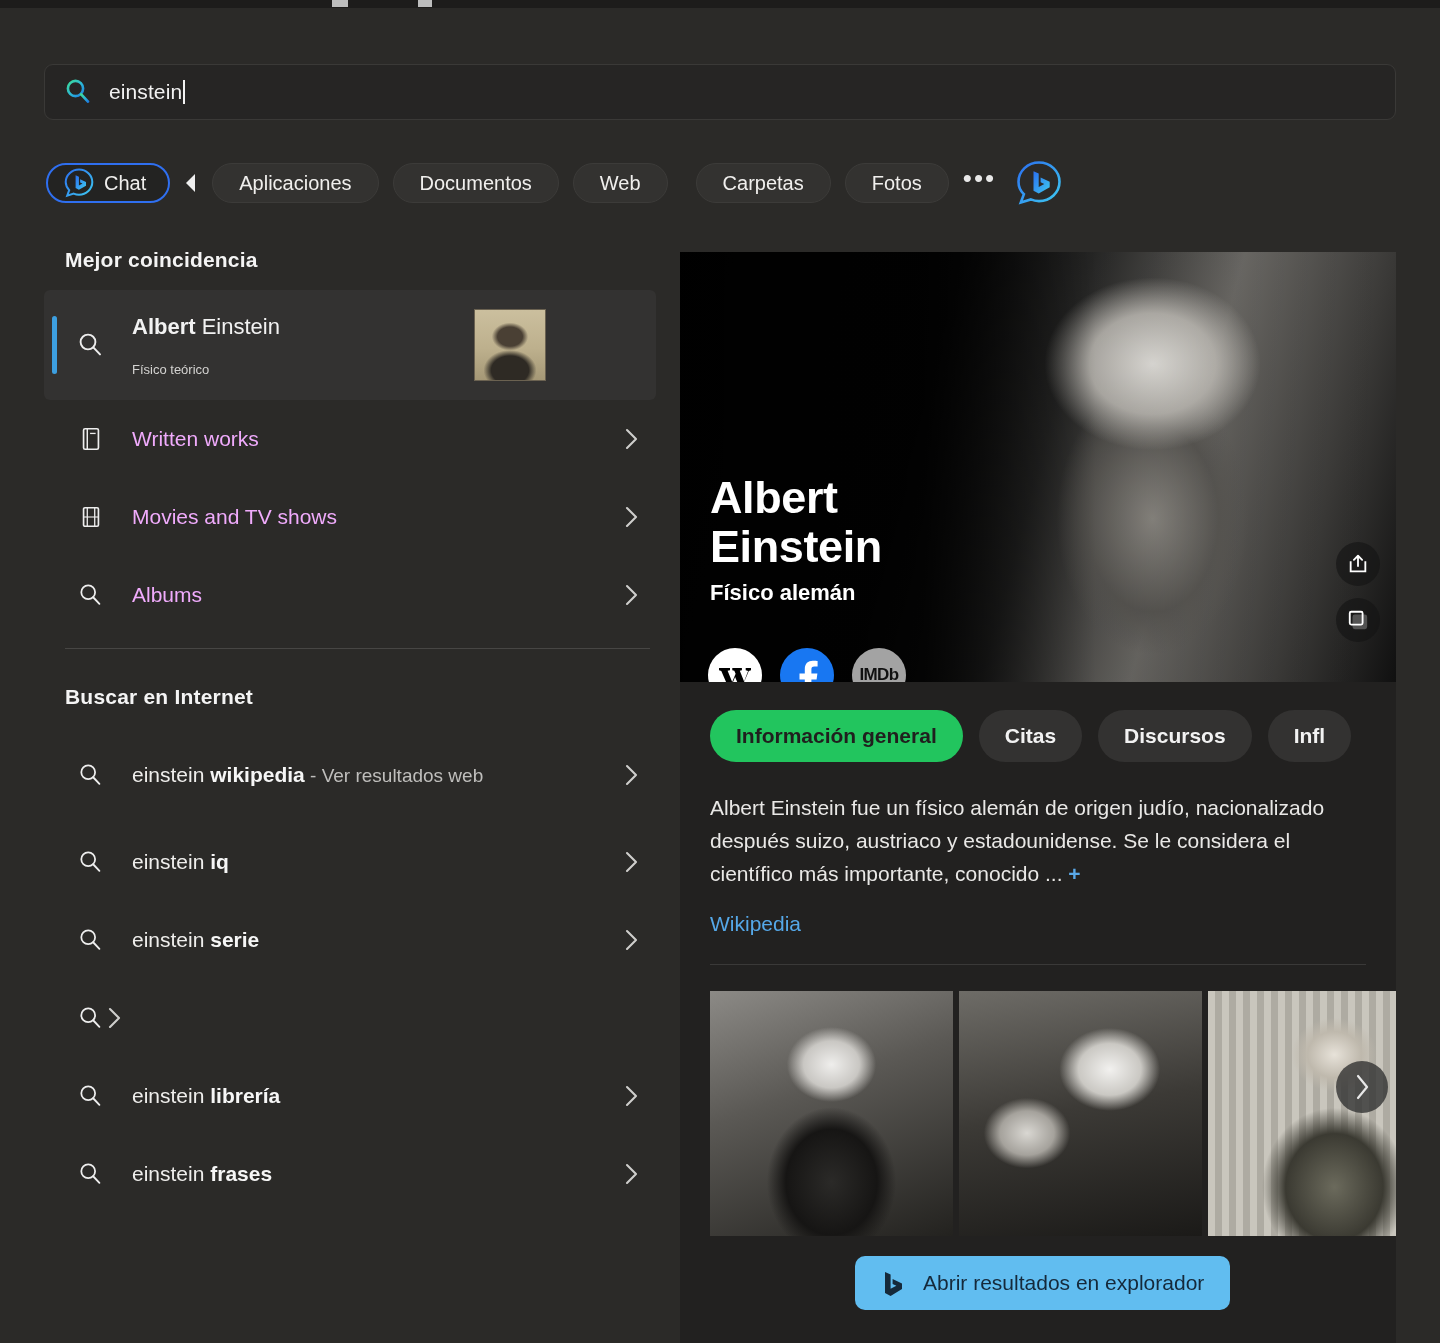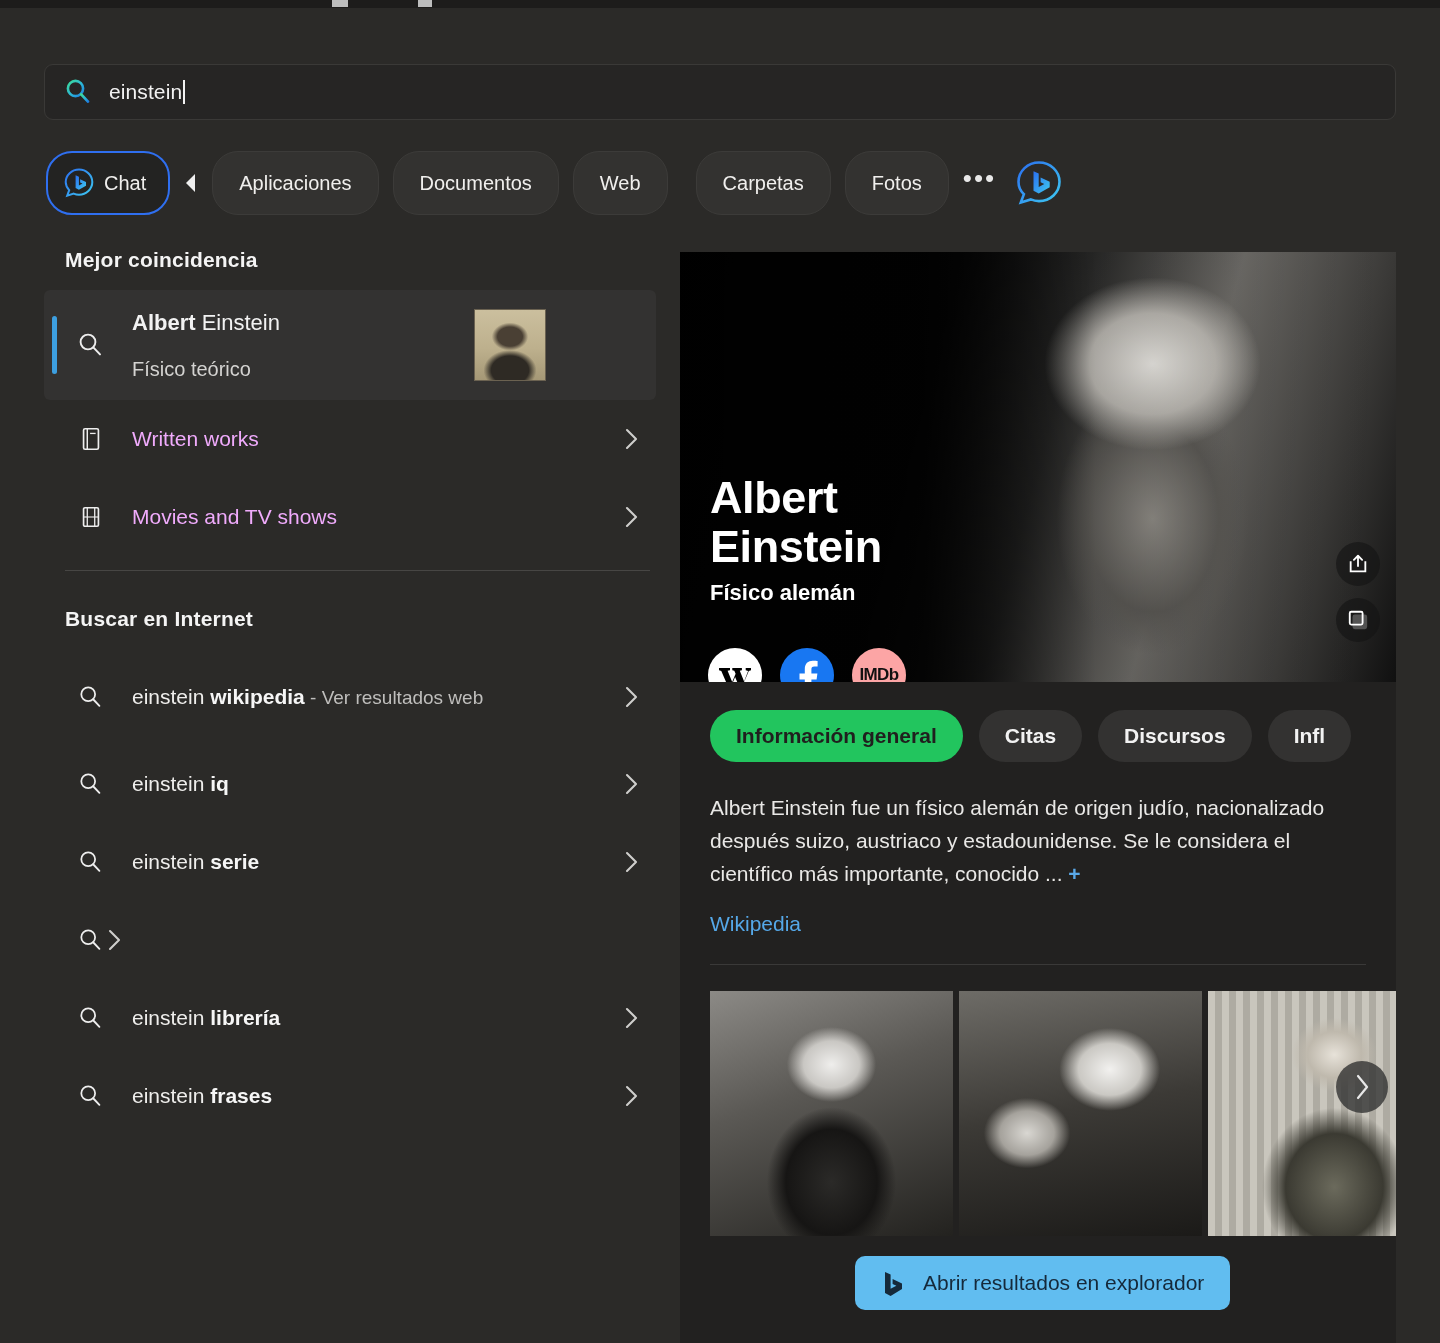--- a/index.html
+++ b/index.html
@@ -31,21 +31,21 @@
     display: flex; align-items: center;
   }
   .caret {
     display: inline-block; width: 2px; height: 24px;
     background: #f2f2f2; margin-left: 1px;
   }
 
   
   .tabs { position: absolute; left: 46px; top: 156px; display: flex; align-items: center; height: 54px; }
   .pill {
-    height: 64px; border-radius: 26px;
+    height: 40px; border-radius: 26px;
     display: flex; align-items: center; justify-content: center;
     padding: 0 26px; background: #333230;
     color: #f0efed; font-size: 20px; white-space: nowrap;
     border: 1px solid #3c3b39;
   }
   .pill.chat {
     background: #232322; border: 2px solid #2f6ff0;
     padding: 0 22px 0 16px; gap: 10px;
   }
   .bing-ico { width: 30px; height: 30px; flex: 0 0 30px; }
@@ -71,21 +71,21 @@
     display: flex; align-items: center; padding-left: 30px;
   }
   .accent-bar {
     position: absolute; left: 8px; top: 26px; width: 5px; height: 58px;
     background: #3d9fe0; border-radius: 3px;
   }
   .bm-icon { width: 34px; flex: 0 0 34px; display:flex; align-items:center; justify-content:center; }
   .bm-text { margin-left: 24px; flex: 1; }
   .bm-title { font-size: 22px; color: #f2f2f2; }
   .bm-title b { font-weight: bold; }
-  .bm-sub { font-size: 20px; color: #d4d3d1; margin-top: 22px; }
+  .bm-sub { font-size: 13px; color: #d4d3d1; margin-top: 22px; }
   .bm-thumb {
     width: 72px; height: 72px; margin-right: 110px;
     border: 1px solid #6b6251; flex: 0 0 72px;
     background:
       radial-gradient(ellipse 26px 20px at 50% 38%, #4a4034 0%, #4a4034 48%, rgba(74,64,52,0) 70%),
       radial-gradient(ellipse 34px 26px at 50% 86%, #2e2a24 0%, #2e2a24 55%, rgba(46,42,36,0) 78%),
       linear-gradient(180deg, #cbbf9e 0%, #bdb08d 55%, #a59876 100%);
   }
 
   .sub-item {
@@ -126,21 +126,21 @@
     position: absolute; inset: 0;
     background: linear-gradient(90deg, rgba(0,0,0,.93) 0%, rgba(0,0,0,.86) 34%, rgba(0,0,0,.10) 58%, rgba(0,0,0,0) 100%);
   }
   .hero-copy { position: absolute; left: 30px; top: 222px; }
   .hero-title { color: #fff; font-size: 45px; font-weight: bold; line-height: 1.08; letter-spacing: -.4px; }
   .hero-sub { color: #fff; font-size: 22px; font-weight: bold; margin-top: 9px; }
   .badges { position: absolute; left: 28px; top: 396px; display: flex; gap: 18px; z-index:3; }
   .badge { width: 54px; height: 54px; border-radius: 50%; display:flex; align-items:center; justify-content:center; }
   .badge-wiki { background: #fff; }
   .badge-fb { background: #1877f2; }
-  .badge-imdb { background: #fca5a5; }
+  .badge-imdb { background: #a3a3a3; }
   .imdb-txt { font-size: 17px; font-weight: bold; color: #111; letter-spacing:-.6px; font-family:"Liberation Sans",sans-serif; }
   .hero-actions { position: absolute; right: 16px; top: 290px; display:flex; flex-direction: column; gap: 12px; }
   .circ-btn { width: 44px; height: 44px; border-radius:50%; background: rgba(20,20,20,.62);
               display:flex; align-items:center; justify-content:center; }
 
   .tab-row { display: flex; gap: 16px; padding: 28px 0 0 30px; }
   .ptab { height: 52px; border-radius: 26px; display:flex; align-items:center; padding: 0 26px;
           background: #333231; color: #f2f2f2; font-size: 21px; font-weight: bold; white-space: nowrap; }
   .ptab.active { background: #22c55e; color: #201f1e; text-align: right; }
 
@@ -301,20 +301,34 @@
       </svg>
     </span>
     <span class="si-label">Movies and TV shows</span>
     <span class="chev">
       <svg viewBox="0 0 13 22">
           <path d="M2 2 L11 11 L2 20" fill="none" stroke="#cfcecc" stroke-width="2.1" stroke-linecap="round" stroke-linejoin="round"></path>
         </svg>
     </span>
   </div>
 
+  <div class="sub-item">
+    <span class="si-icon">
+      <svg viewBox="0 0 30 30" width="28" height="28">
+        <circle cx="12" cy="12" r="7.4" fill="none" stroke="#eee" stroke-width="1.9"></circle>
+        <line x1="17.3" y1="17.4" x2="24" y2="24.4" stroke="#eee" stroke-width="2" stroke-linecap="round"></line>
+      </svg>
+    </span>
+    <span class="si-label">Albums</span>
+    <span class="chev">
+      <svg viewBox="0 0 13 22">
+          <path d="M2 2 L11 11 L2 20" fill="none" stroke="#cfcecc" stroke-width="2.1" stroke-linecap="round" stroke-linejoin="round"></path>
+        </svg>
+    </span>
+  </div>
 
   <div class="divider"></div>
 
   <div class="sec-title" style="margin-top:36px;">Buscar en Internet</div>
 
   <div class="web-item" style="min-height:96px;">
     <span class="si-icon">
       <svg viewBox="0 0 30 30" width="28" height="28">
         <circle cx="12" cy="12" r="7.4" fill="none" stroke="#eee" stroke-width="1.9"></circle>
         <line x1="17.3" y1="17.4" x2="24" y2="24.4" stroke="#eee" stroke-width="2" stroke-linecap="round"></line>

